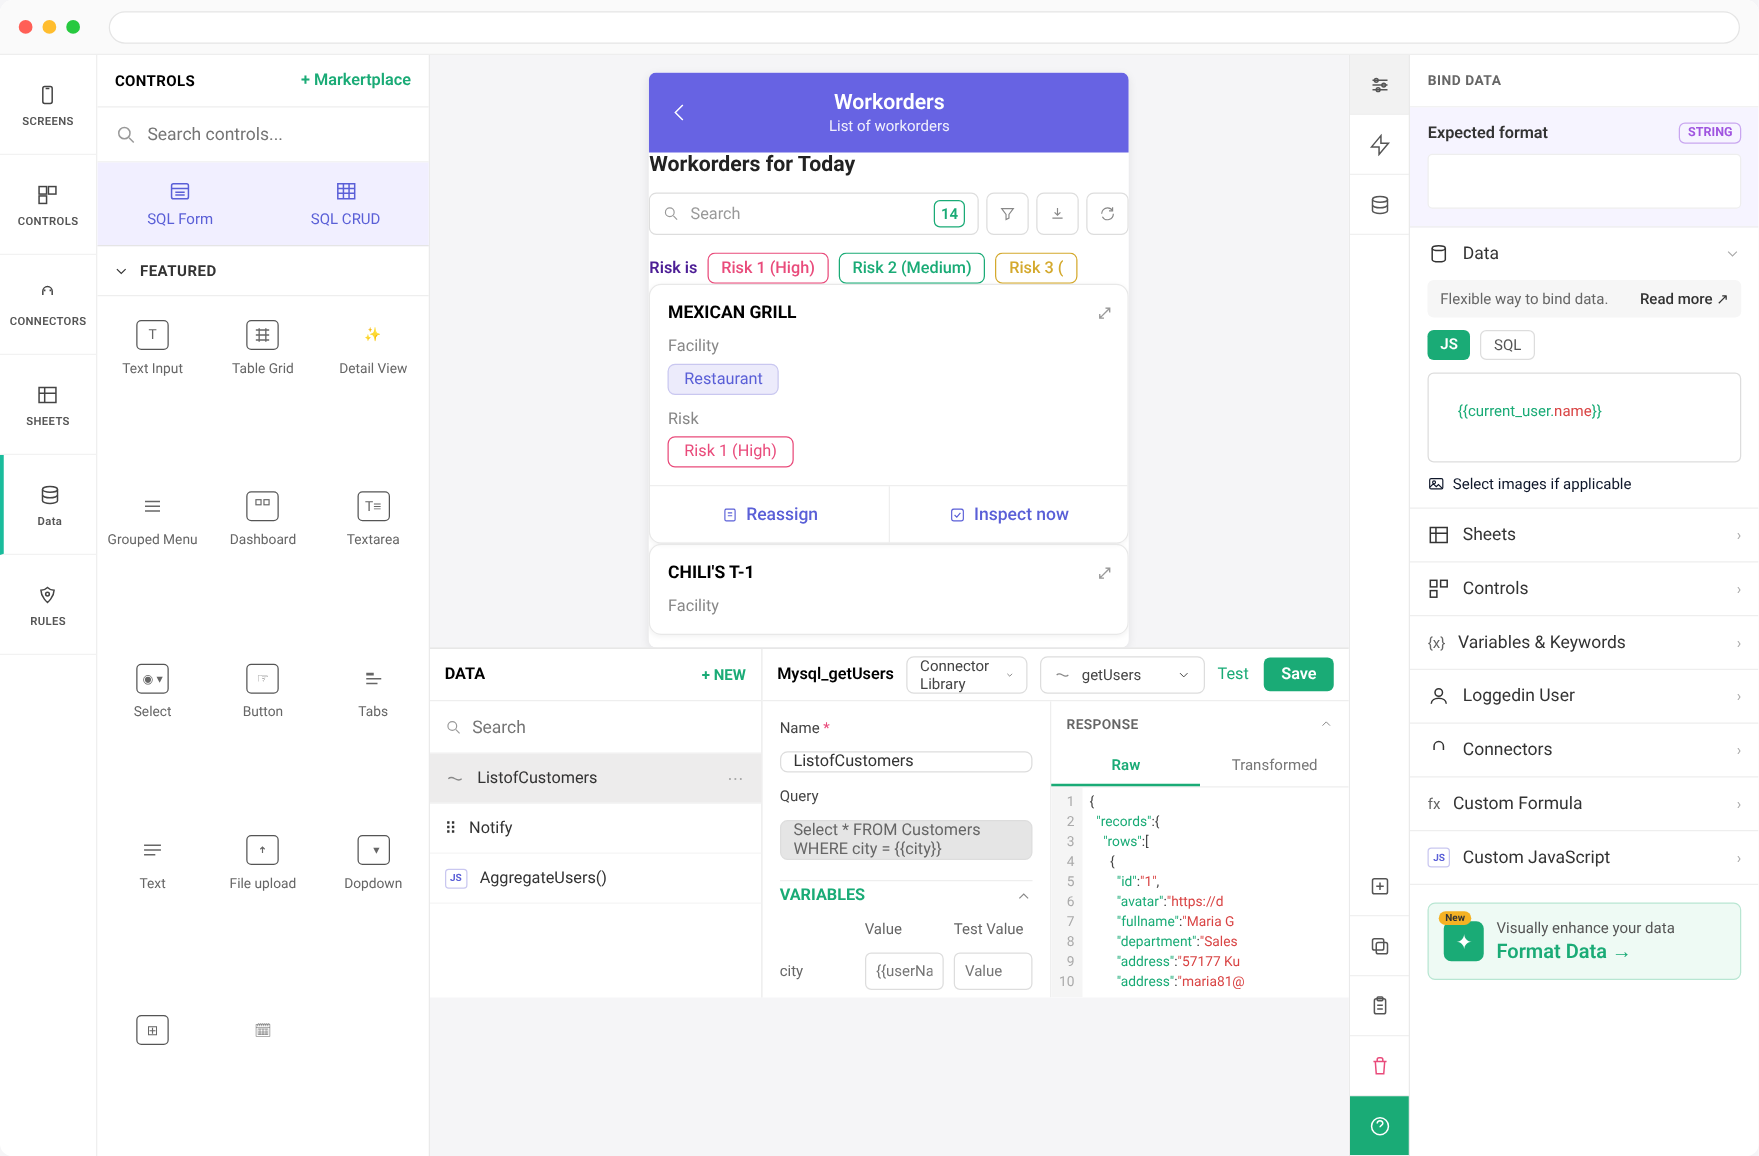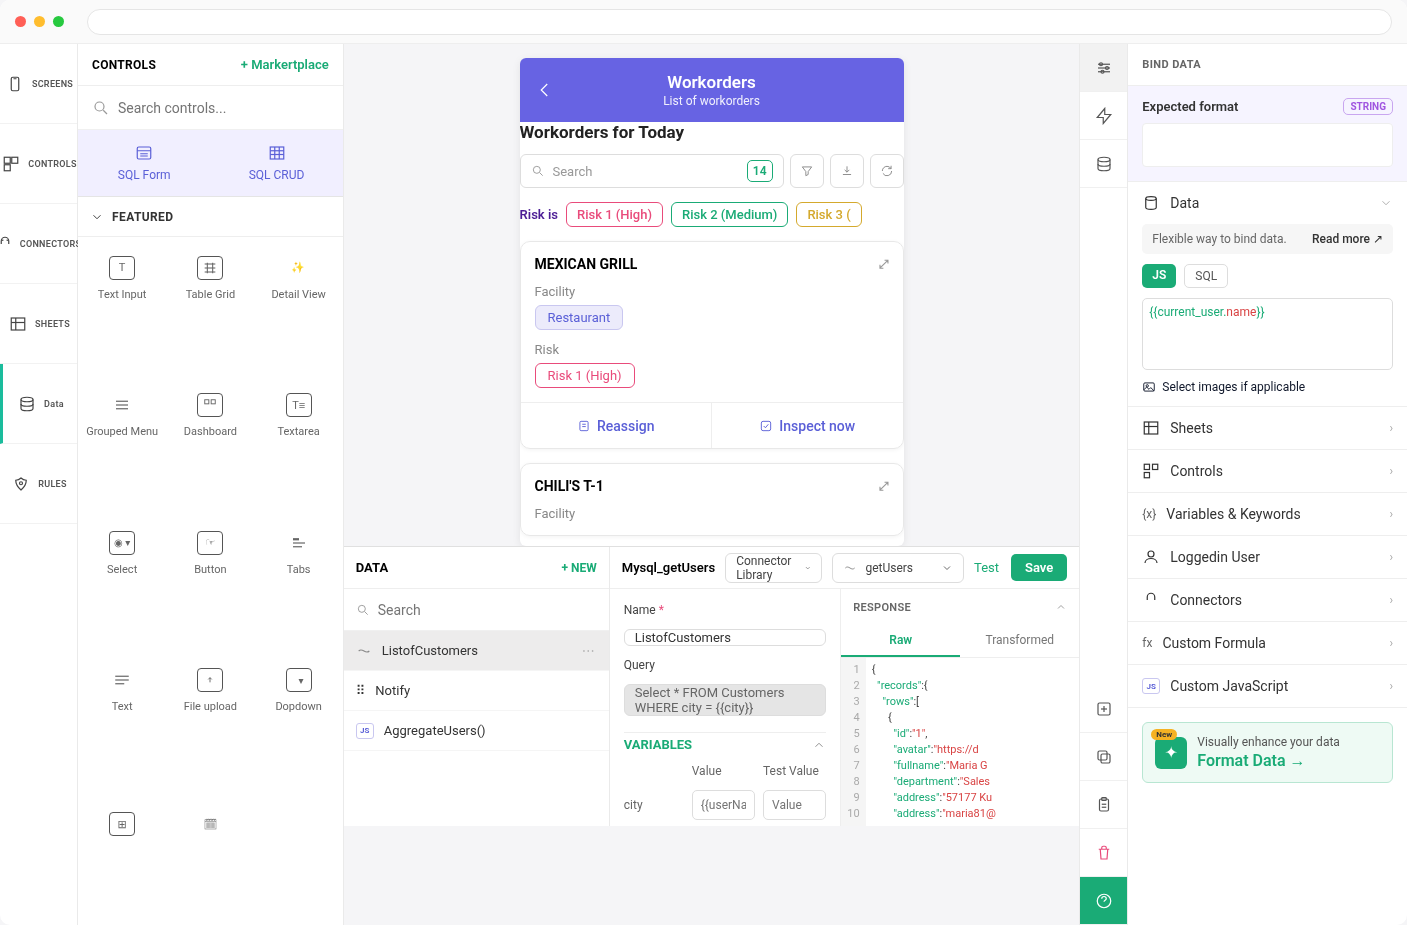--- a/index.html
+++ b/index.html
@@ -5,21 +5,21 @@
 *{box-sizing:border-box;margin:0;padding:0;font-family:-apple-system,BlinkMacSystemFont,"Segoe UI",Roboto,sans-serif}
 body{background:#f5f5f7;overflow:hidden;width:1407px;height:925px}
 .window{width:1407px;height:925px;background:#fff;border-radius:10px;overflow:hidden;display:flex;flex-direction:column}
 .titlebar{height:44px;background:#fafafa;display:flex;align-items:center;padding:0 15px;gap:8px;border-bottom:1px solid #eee}
 .dot{width:11px;height:11px;border-radius:50%}
 .dot.r{background:#ff5f56}.dot.y{background:#ffbd2e}.dot.g{background:#27c93f}
 .urlbar{flex:1;height:26px;background:#fff;border:1px solid #e5e5e5;border-radius:13px;margin-left:15px}
 .main{flex:1;display:flex;overflow:hidden}
 
 .iconrail{width:78px;border-right:1px solid #eaeaea;display:flex;flex-direction:column}
-.railitem{height:80px;display:flex;flex-direction:row;align-items:center;justify-content:center;gap:6px;cursor:pointer;border-bottom:1px solid #f2f2f2;font-size:9px;font-weight:600;color:#555;letter-spacing:.3px}
+.railitem{height:80px;display:flex;flex-direction:column;align-items:center;justify-content:center;gap:6px;cursor:pointer;border-bottom:1px solid #f2f2f2;font-size:9px;font-weight:600;color:#555;letter-spacing:.3px}
 .railitem.active{border-left:3px solid #1abc9c}
 .railicon{width:22px;height:22px;display:flex;align-items:center;justify-content:center;color:#444}
 
 .controls{width:266px;border-right:1px solid #eaeaea;display:flex;flex-direction:column;background:#fff}
 .ctrl-head{height:42px;display:flex;align-items:center;justify-content:space-between;padding:0 14px;border-bottom:1px solid #eee}
 .ctrl-head h3{font-size:12px;font-weight:700;letter-spacing:.3px}
 .market{color:#1aab76;font-size:13px;font-weight:600}
 .searchbox{height:44px;display:flex;align-items:center;padding:0 14px;gap:8px;color:#999;border-bottom:1px solid #f0f0f0}
 .searchbox input{border:none;outline:none;font-size:14px;flex:1;color:#333}
 .sql-row{display:flex;background:#f1efff;border-bottom:1px solid #e5e5e5}
@@ -40,21 +40,21 @@
 .pb-search{display:flex;gap:6px;margin-top:12px}
 .pb-search .sinput{flex:1;border:1px solid #ddd;border-radius:6px;height:34px;display:flex;align-items:center;padding:0 10px;gap:8px;color:#999;font-size:13px}
 .pb-search .badge{border:1.5px solid #1aab76;color:#1aab76;border-radius:5px;padding:0 5px;font-size:12px;font-weight:600;height:22px;display:flex;align-items:center}
 .pb-icon{width:34px;height:34px;border:1px solid #ddd;border-radius:6px;display:flex;align-items:center;justify-content:center;color:#888}
 .risk-row{display:flex;align-items:center;gap:8px;margin-top:14px;overflow:hidden}
 .risk-row>span:first-child{font-size:13px;font-weight:600;color:#4c1d95;flex-shrink:0}
 .chip{border-radius:6px;padding:4px 10px;font-size:13px;font-weight:500;border:1.5px solid;flex-shrink:0}
 .chip.c1{border-color:#e94b7b;color:#e94b7b}
 .chip.c2{border-color:#1aab76;color:#1aab76}
 .chip.c3{border-color:#d4a92d;color:#d4a92d}
-.card{border:1px solid #e8e8e8;border-radius:10px;margin-top:14px;box-shadow:0 1px 4px rgba(0,0,0,.05)}
+.card{border:1px solid #e8e8e8;border-radius:10px;box-shadow:0 1px 4px rgba(0,0,0,.05)}
 .card-body{padding:14px}
 .card-title{font-size:14px;font-weight:700;display:flex;justify-content:space-between;align-items:center}
 .expand{color:#999;font-size:12px}
 .card-lbl{font-size:13px;color:#888;margin-top:12px}
 .pill{display:inline-block;background:#ecebfb;color:#5a5fd7;border:1px solid #c9c7f0;border-radius:6px;padding:4px 12px;font-size:13px;margin-top:6px}
 .pill.red{background:#fff;border-color:#e94b7b;color:#e94b7b}
 .card-foot{display:flex;border-top:1px solid #eee;height:46px}
 .card-foot>div{flex:1;display:flex;align-items:center;justify-content:center;gap:6px;color:#5a5fd7;font-size:14px;font-weight:500}
 .card-foot>div:first-child{border-right:1px solid #eee}
 
@@ -114,21 +114,21 @@
 .bp-box{background:#fff;border:1px solid #eee;border-radius:4px;height:44px}
 .bp-sec{border-bottom:1px solid #eee}
 .bp-sec-head{height:42px;display:flex;align-items:center;padding:0 14px;gap:10px;font-size:14px;color:#333;justify-content:space-between}
 .bp-sec-head>div{display:flex;align-items:center;gap:10px}
 .chev{color:#aaa;font-size:12px}
 .data-hint{margin:0 14px 10px;background:#f6f6f6;border-radius:5px;padding:8px 10px;display:flex;justify-content:space-between;align-items:center;font-size:12px;color:#666}
 .data-hint a{color:#333;font-weight:500}
 .jssql{display:flex;gap:8px;padding:0 14px 10px}
 .jsbtn{background:#1aab76;color:#fff;border-radius:5px;padding:4px 10px;font-size:12px;font-weight:600}
 .sqlbtn{border:1px solid #ddd;border-radius:5px;padding:4px 10px;font-size:12px;color:#555}
-.jsbox{margin:0 14px 10px;border:1px solid #ddd;border-radius:5px;min-height:72px;padding:6px;font-family:Menlo,monospace;font-size:12px}
+.jsbox{margin:0 14px 10px;border:1px solid #ddd;border-radius:5px;min-height:72px;padding:23px;font-family:Menlo,monospace;font-size:12px}
 .jsbox .grn{color:#1aab76}.jsbox .red{color:#d94444}
 .selimg{padding:0 14px 12px;font-size:12px;color:#0f172a;display:flex;align-items:center;gap:6px}
 .fd-card{margin:14px;border:1px solid #b8e6d2;background:#eefaf4;border-radius:6px;padding:12px;display:flex;align-items:center;gap:10px}
 .fd-ico{width:32px;height:32px;border-radius:6px;background:#1aab76;display:flex;align-items:center;justify-content:center;color:#fff;position:relative}
 .newtag{position:absolute;top:-8px;left:-4px;background:#f5b223;color:#333;font-size:8px;font-weight:700;border-radius:8px;padding:1px 5px}
 .fd-txt{font-size:12px;color:#555}
 .fd-link{color:#1aab76;font-weight:600;margin-top:2px}
 
 .ic{width:18px;height:18px;stroke:currentColor;fill:none;stroke-width:1.6}
 </style>

